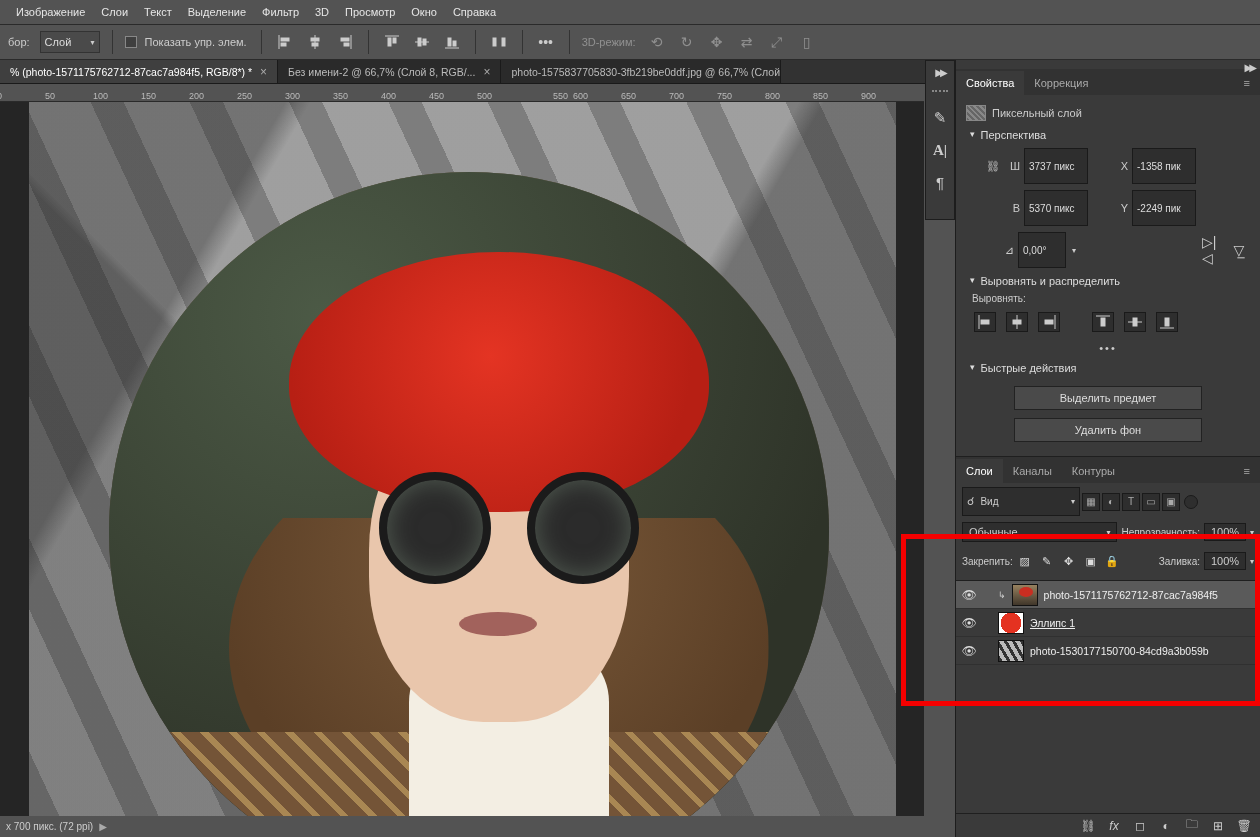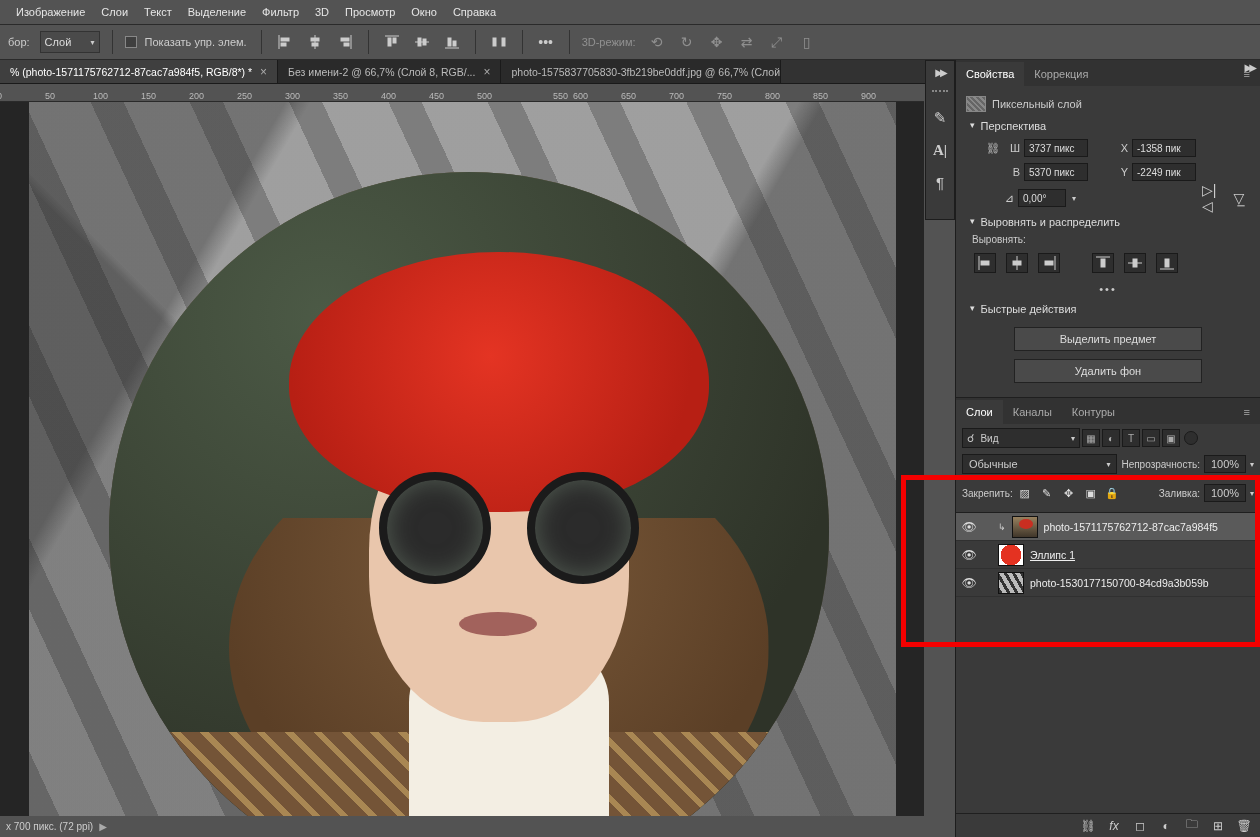--- a/index.html
+++ b/index.html
@@ -70,32 +70,32 @@
 .panel-tabs{height:26px;display:flex;align-items:flex-end;background:#323232}
 .ptab{padding:6px 10px;font-size:11px;color:#aaa}
 .ptab.active{background:#3a3a3a;color:#fff}
 
 .prop-body{padding:6px 10px 10px 10px;color:#ccc}
 .prop-header{display:flex;align-items:center;gap:6px;font-size:11px;margin:4px 0 4px 0}
 .prop-header .ic{width:20px;height:16px;border:1px solid #888;background:repeating-linear-gradient(45deg,#666,#666 2px,#888 2px,#888 4px)}
 .accordion{display:flex;align-items:flex-start;gap:6px;padding:4px 0;color:#ddd}
 .accordion::before{content:"▾";font-size:9px;margin-left:4px}
 .row{display:flex;align-items:center;gap:4px;padding:3px 0}
-.inp{background:#2e2e2e;border:1px solid #1a1a1a;color:#ddd;font-size:10px;padding:2px 4px;width:64px;height:18px;text-align:left}
+.inp{background:#2e2e2e;border:1px solid #1a1a1a;color:#ddd;font-size:10px;padding:2px 4px;width:64px;height:36px;text-align:left}
 .lbl{width:16px;text-align:right;color:#ccc}
 .xlbl{width:18px;text-align:right;color:#ccc}
 .align-row{display:flex;gap:10px;padding:6px 8px}
 .ai{width:22px;height:20px;background:#2e2e2e;border:1px solid #1a1a1a;color:#888;display:flex;align-items:center;justify-content:center;font-size:12px}
 .btn-wide{width:188px;height:24px;margin:4px 0;background:#4a4a4a;border:1px solid #222;color:#ddd;display:flex;align-items:center;justify-content:center}
 .more-dots{text-align:center;color:#ccc;letter-spacing:2px;padding:4px 0}
 
 
 .layers{flex:1;display:flex;flex-direction:column;border-top:1px solid #1f1f1f;position:relative}
 .layer-row-filters{display:flex;align-items:center;gap:2px;padding:4px 6px}
-.kind{background:#2e2e2e;border:1px solid #1a1a1a;color:#ccc;font-size:10px;height:20px;width:118px;display:flex;align-items:center;padding:0 4px;gap:4px}
+.kind{background:#2e2e2e;border:1px solid #1a1a1a;color:#ccc;font-size:10px;height:29px;width:118px;display:flex;align-items:center;padding:0 4px;gap:4px}
 .kind::before{content:"☌";font-size:11px;color:#ccc;margin-right:2px}
 .fi{width:18px;height:18px;border:1px solid #1a1a1a;background:#2e2e2e;display:flex;align-items:center;justify-content:center;color:#aaa;font-size:10px}
 .switch{width:14px;height:14px;border-radius:50%;background:#2e2e2e;border:1px solid #1a1a1a;margin-left:2px}
 
 .layer-row-blend{display:flex;align-items:center;gap:4px;padding:2px 6px}
 .blend{background:#2e2e2e;border:1px solid #1a1a1a;color:#ccc;height:20px;flex:1;display:flex;align-items:center;justify-content:space-between;padding:0 6px}
 .blend::after{content:"▾";font-size:8px}
 .pct-lbl{color:#ccc;font-size:10px}
 .pct{background:#2e2e2e;border:1px solid #1a1a1a;color:#ccc;height:18px;width:42px;display:flex;align-items:center;justify-content:center}
 .pct-ar{color:#ccc;font-size:8px}
@@ -278,21 +278,21 @@
   <div class="double-ch">▶▶</div>
   <div class="grip"></div>
   <div class="ps-ic">✎</div>
   <div class="ps-ic" style="font-family:serif;font-weight:bold">A|</div>
   <div class="ps-ic">¶</div>
 </div>
 
 <div class="right">
   <div class="double-ch">▶▶</div>
 
-  <div class="panel-tabs" style="margin-top:0">
+  <div class="panel-tabs" style="margin-top:9px">
     <div class="ptab active">Свойства</div>
     <div class="ptab">Коррекция</div>
     <div style="flex:1"></div>
     <div class="ptab">≡</div>
   </div>
   <div class="prop-body">
     <div class="prop-header">
         <span class="ic"></span>
         <span>Пиксельный слой</span>
       </div>

